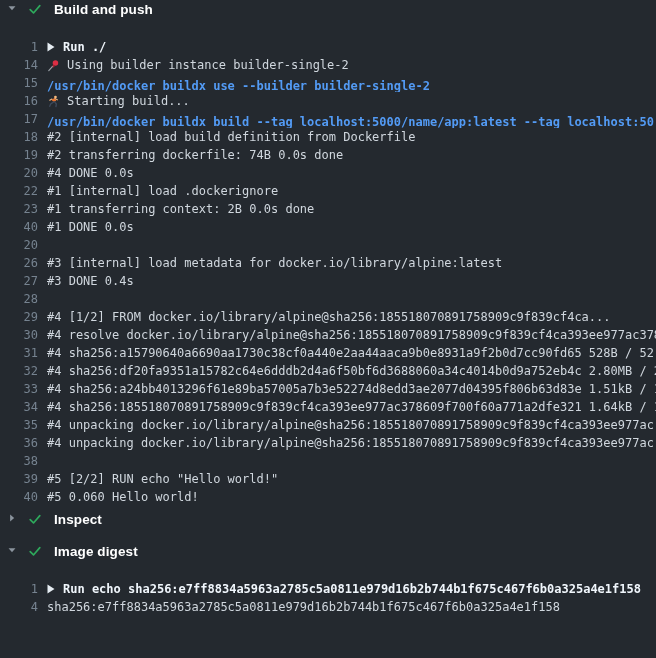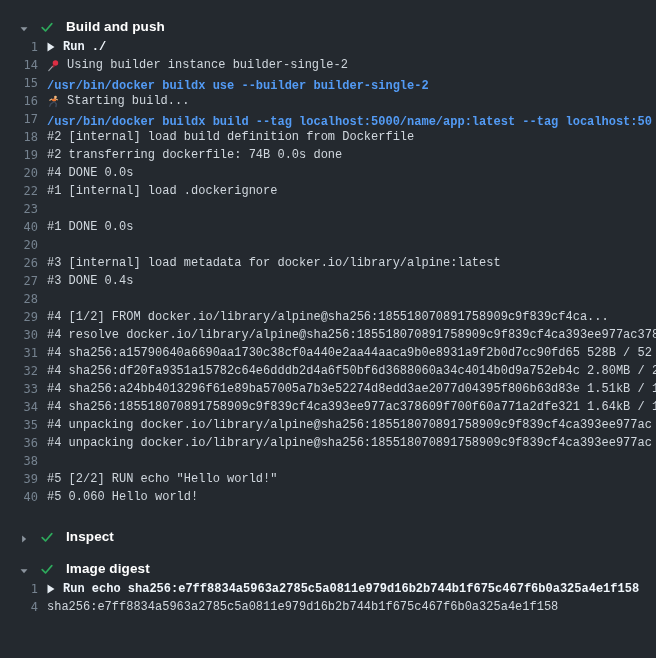--- a/index.html
+++ b/index.html
@@ -6,22 +6,22 @@
   body {
     width:656px; height:658px;
     background:#24292f;
     overflow:hidden;
     font-family:"DejaVu Sans Mono","Liberation Mono",monospace;
   }
   .viewer { padding-top:2px; }
   .section-header {
     height:32px;
     display:flex;
-    align-items:flex-end;
-    padding-left:18px;
+    align-items:flex-start;
+    padding-left:6px;
     cursor:pointer;
   }
   .chev {
     width:11px; height:11px;
     display:flex; align-items:center; justify-content:center;
     flex:none;
   }
   .check {
     width:14px; height:14px;
     margin-left:11px;
@@ -50,21 +50,20 @@
     flex:none;
     text-align:right;
     color:#768390;
   }
   .txt {
     margin-left:9px;
     color:#d0d7de;
     display:flex;
     align-items:center;
     white-space:pre;
-    font-family:Liberation Mono, monospace;
   }
   .txt.command { color:#539bf5; font-weight:bold;margin-top:6px; }
   .txt.group   { color:#f0f6fc; font-weight:bold; }
   .inline-icon {
     display:inline-flex;
     width:13px; height:13px;
     margin-right:7px;
     align-items:center; justify-content:center;
     flex:none;
   }
@@ -104,21 +103,21 @@
                 <path d="M9.8 4.4l3.2 1.6" stroke="#f5b97f" stroke-width="1.3" stroke-linecap="round"></path>
                 <path d="M6 5l-2.6 1.5" stroke="#f5b97f" stroke-width="1.3" stroke-linecap="round"></path>
                 <path d="M8.2 8.5l-3.6 2.4-1.2 3" stroke="#3d4859" stroke-width="1.7" fill="none" stroke-linecap="round"></path>
                 <path d="M9.4 8.5l2.1 2.6-.5 3.2" stroke="#3d4859" stroke-width="1.7" fill="none" stroke-linecap="round"></path>
               </svg></span><span>Starting build...</span></span></div>
         <div class="row"><span class="num">17</span><span class="txt command"><span>/usr/bin/docker buildx build --tag localhost:5000/name/app:latest --tag localhost:50</span></span></div>
         <div class="row"><span class="num">18</span><span class="txt"><span>#2 [internal] load build definition from Dockerfile</span></span></div>
         <div class="row"><span class="num">19</span><span class="txt"><span>#2 transferring dockerfile: 74B 0.0s done</span></span></div>
         <div class="row"><span class="num">20</span><span class="txt"><span>#4 DONE 0.0s</span></span></div>
         <div class="row"><span class="num">22</span><span class="txt"><span>#1 [internal] load .dockerignore</span></span></div>
-        <div class="row"><span class="num">23</span></div>
+        <div class="row"><span class="num">23</span><span class="txt"><span>#1 transferring context: 2B 0.0s done</span></span></div>
         <div class="row"><span class="num">40</span><span class="txt"><span>#1 DONE 0.0s</span></span></div>
         <div class="row"><span class="num">20</span><span class="txt"><span></span></span></div>
         <div class="row"><span class="num">26</span><span class="txt"><span>#3 [internal] load metadata for docker.io/library/alpine:latest</span></span></div>
         <div class="row"><span class="num">27</span><span class="txt"><span>#3 DONE 0.4s</span></span></div>
         <div class="row"><span class="num">28</span><span class="txt"><span></span></span></div>
         <div class="row"><span class="num">29</span><span class="txt"><span>#4 [1/2] FROM docker.io/library/alpine@sha256:185518070891758909c9f839cf4ca...</span></span></div>
         <div class="row"><span class="num">30</span><span class="txt"><span>#4 resolve docker.io/library/alpine@sha256:185518070891758909c9f839cf4ca393ee977ac378</span></span></div>
         <div class="row"><span class="num">31</span><span class="txt"><span>#4 sha256:a15790640a6690aa1730c38cf0a440e2aa44aaca9b0e8931a9f2b0d7cc90fd65 528B / 52</span></span></div>
         <div class="row"><span class="num">32</span><span class="txt"><span>#4 sha256:df20fa9351a15782c64e6dddb2d4a6f50bf6d3688060a34c4014b0d9a752eb4c 2.80MB / 2</span></span></div>
         <div class="row"><span class="num">33</span><span class="txt"><span>#4 sha256:a24bb4013296f61e89ba57005a7b3e52274d8edd3ae2077d04395f806b63d83e 1.51kB / 1</span></span></div>

